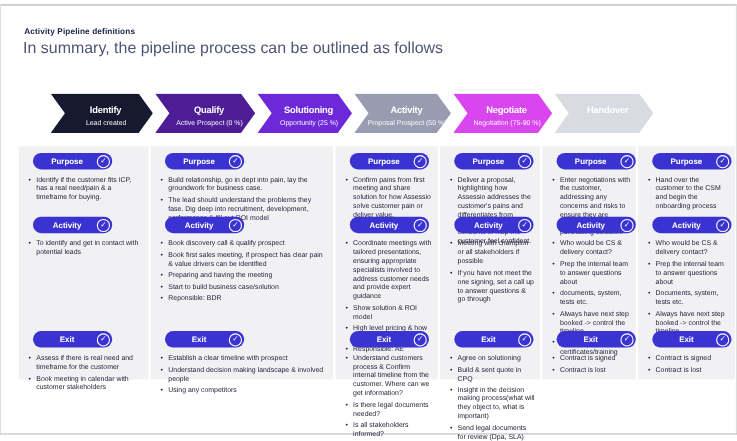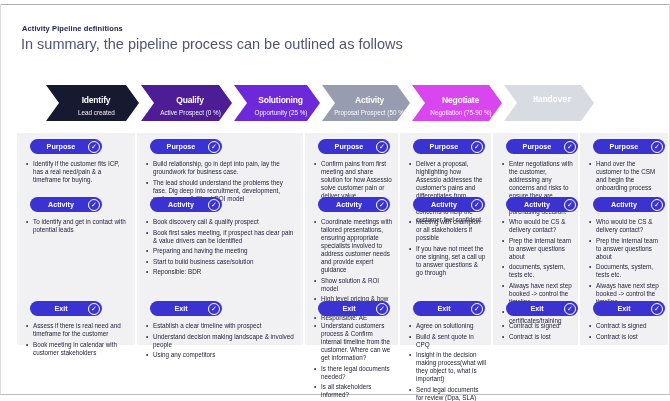--- a/index.html
+++ b/index.html
@@ -88,21 +88,21 @@
         <div class="chev-sub">Opportunity (25 %)</div>
       </div>
       <div class="chev" style="background: rgb(151, 156, 176);">
         <div class="chev-title">Activity</div>
         <div class="chev-sub">Proposal Prospect (50 %)</div>
       </div>
       <div class="chev" style="background: #d946ef;">
         <div class="chev-title">Negotiate</div>
         <div class="chev-sub">Negotiation (75-90 %)</div>
       </div>
-      <div class="chev" style="background: rgb(217, 219, 227); font-family: Liberation Mono, monospace;">
+      <div class="chev" style="background: rgb(217, 219, 227);">
         <div class="chev-title">Handover</div>
         <div class="chev-sub"></div>
       </div>
     </div>
   <div class="col-row">
       <div class="col">
         <div class="sec sec-purpose">
           <div class="pill">
             <span class="pill-label">Purpose</span>
             <span class="pill-check">✓</span>

